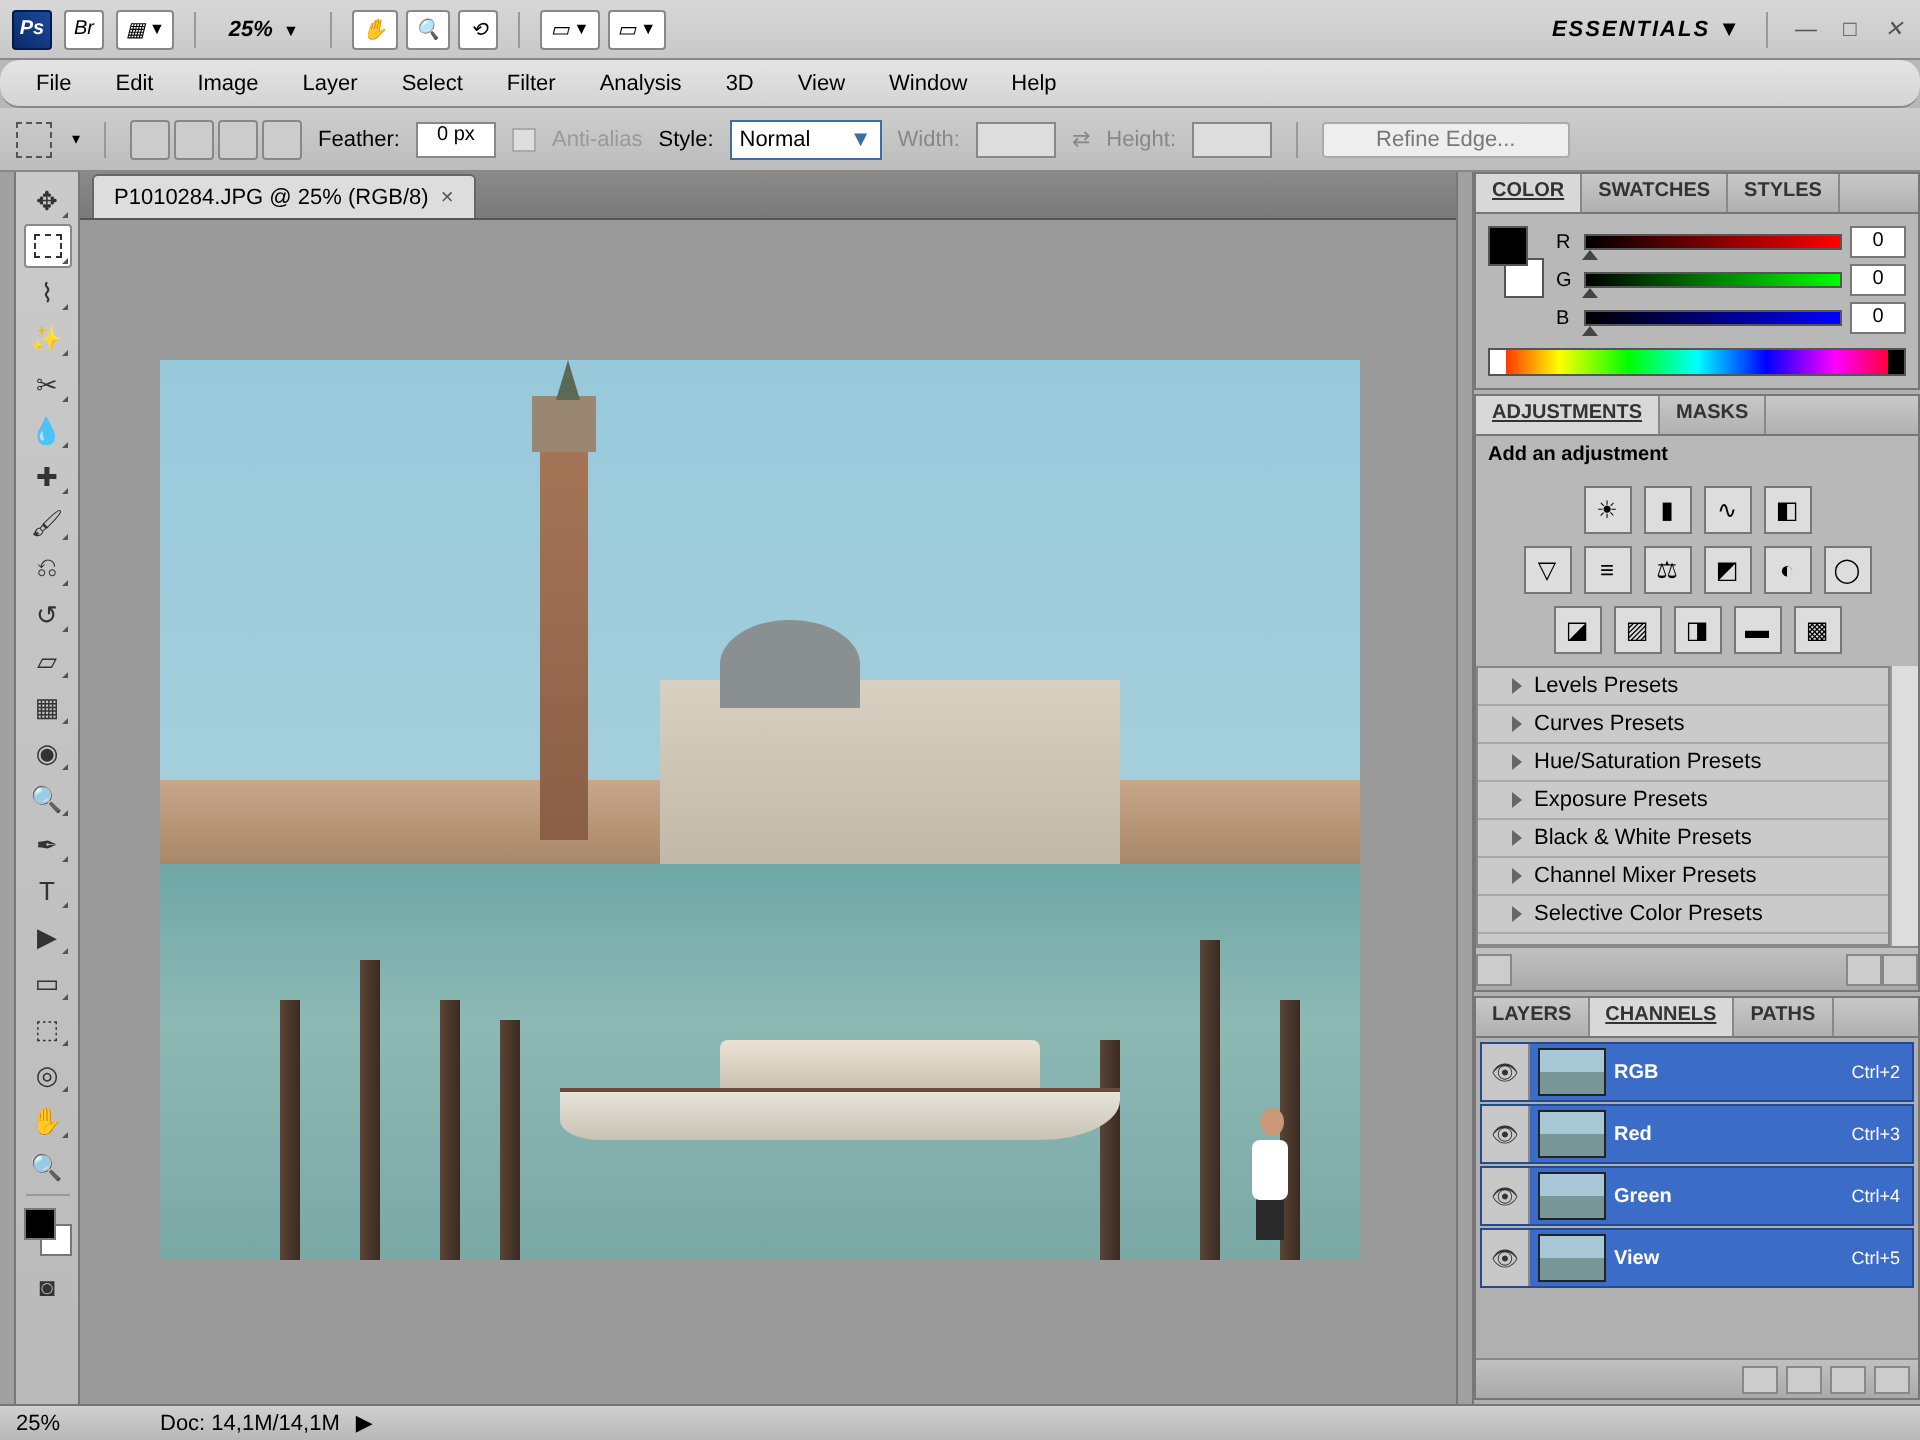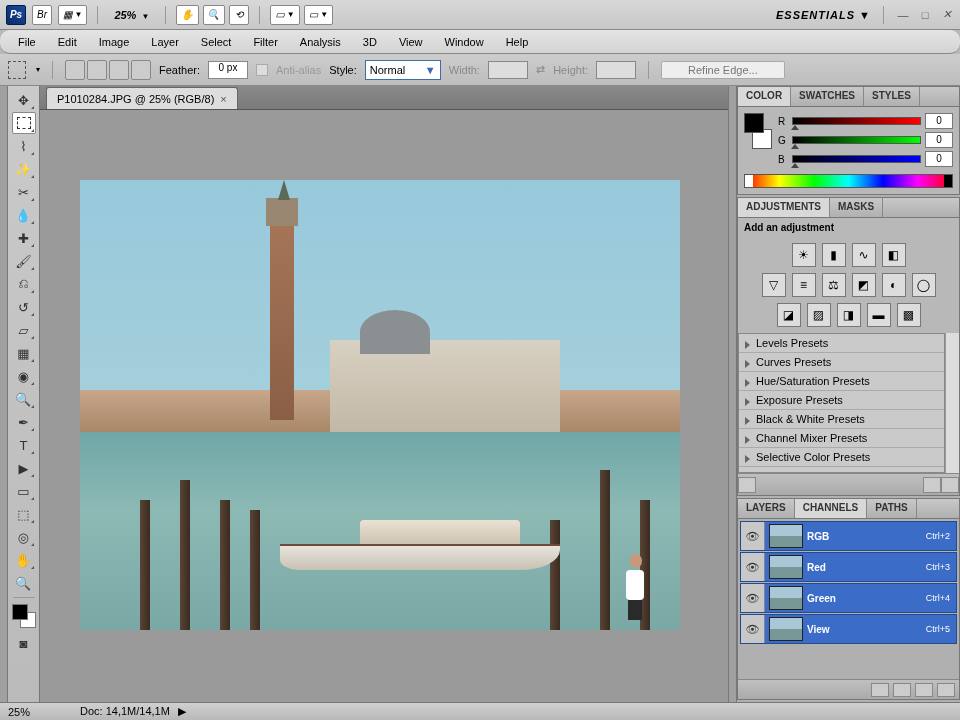--- a/index.html
+++ b/index.html
@@ -72,21 +72,21 @@
 .g-shirt{position:absolute;top:20px;left:6px;width:18px;height:30px;background:#fff;border-radius:4px;}
 .g-head{position:absolute;top:4px;left:10px;width:12px;height:14px;background:#c89878;border-radius:50%;}
 .g-pants{position:absolute;bottom:0;left:8px;width:14px;height:24px;background:#2a2a2a;}
 
 
 .panels{width:224px;background:#b0b0b0;border-left:1px solid #777;display:flex;flex-direction:column;}
 .panel-rail{width:8px;background:#a0a0a0;border-left:1px solid #777;}
 .pnl{border:1px solid #777;margin-bottom:2px;background:#b8b8b8;}
 .pnl-tabs{height:20px;display:flex;background:linear-gradient(#c8c8c8,#b0b0b0);border-bottom:1px solid #777;}
 .pnl-tab{padding:3px 8px;font-size:10px;font-weight:bold;color:#333;border-right:1px solid #888;}
-.pnl-tab.active{background:#d8d8d8;}
+.pnl-tab.active{background:#d8d8d8;text-decoration:underline;}
 .pnl-tab.first{border-left:none;}
 .pnl-body{padding:6px;}
 .clr-swatch{width:28px;height:36px;position:relative;}
 .clr-fg{position:absolute;top:0;left:0;width:20px;height:20px;background:#000;border:1px solid #555;}
 .clr-bg{position:absolute;bottom:0;right:0;width:20px;height:20px;background:#fff;border:1px solid #555;}
 .slider-col{flex:1;}
 .sld-row{display:flex;align-items:center;gap:4px;margin-bottom:3px;}
 .sld-l{width:10px;font-size:10px;}
 .sld-track{flex:1;height:8px;border:1px solid #555;position:relative;}
 .sld-r{background:linear-gradient(90deg,#000,#f00);}
@@ -96,21 +96,21 @@
 .sld-val{width:28px;height:16px;background:#fff;border:1px solid #777;text-align:center;font-size:10px;line-height:14px;}
 .spectrum{height:14px;margin-top:4px;background:linear-gradient(90deg,#f00,#ff0,#0f0,#0ff,#00f,#f0f,#f00);border:1px solid #555;position:relative;}
 .spectrum::before{content:"";position:absolute;left:0;top:0;bottom:0;width:8px;background:#fff;}
 .spectrum::after{content:"";position:absolute;right:0;top:0;bottom:0;width:8px;background:#000;}
 
 
 .adj-hdr{font-size:10px;font-weight:bold;padding:4px 6px;}
 .adj-icons{display:flex;justify-content:center;gap:6px;margin:6px 0;}
 .adj-ic{width:24px;height:24px;background:#ddd;border:1px solid #777;display:flex;align-items:center;justify-content:center;font-size:12px;}
 .preset-list{border:1px solid #888;background:#cacaca;}
-.preset-row{display:flex;align-items:flex-end;gap:6px;padding:3px 6px;border-bottom:1px solid #aaa;font-size:10px;}
+.preset-row{display:flex;align-items:center;gap:6px;padding:3px 17px;border-bottom:1px solid #aaa;font-size:10px;}
 .preset-tri{width:0;height:0;border-top:4px solid transparent;border-bottom:4px solid transparent;border-left:5px solid #666;}
 .preset-scroll{width:14px;background:#ddd;border-left:1px solid #999;}
 .preset-wrap{display:flex;height:140px;}
 .preset-col{flex:1;overflow:hidden;}
 .adj-footer{height:22px;background:linear-gradient(#c0c0c0,#aaa);border-top:1px solid #888;display:flex;align-items:center;justify-content:space-around;}
 .adj-fic{width:18px;height:16px;background:#ccc;border:1px solid #888;}
 
 
 .ch-body{background:#b0b0b0;padding:2px;}
 .ch-row{display:flex;align-items:center;height:30px;background:#3a6cc8;color:#fff;margin-bottom:1px;border:1px solid #244a90;}

